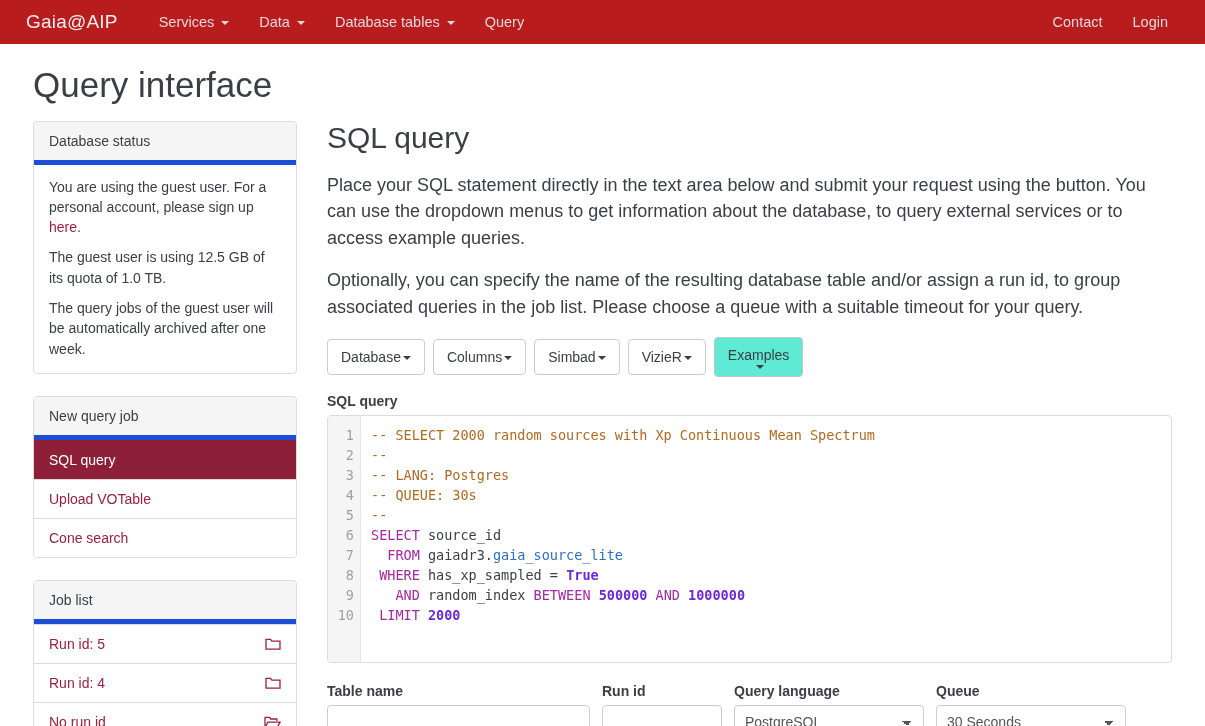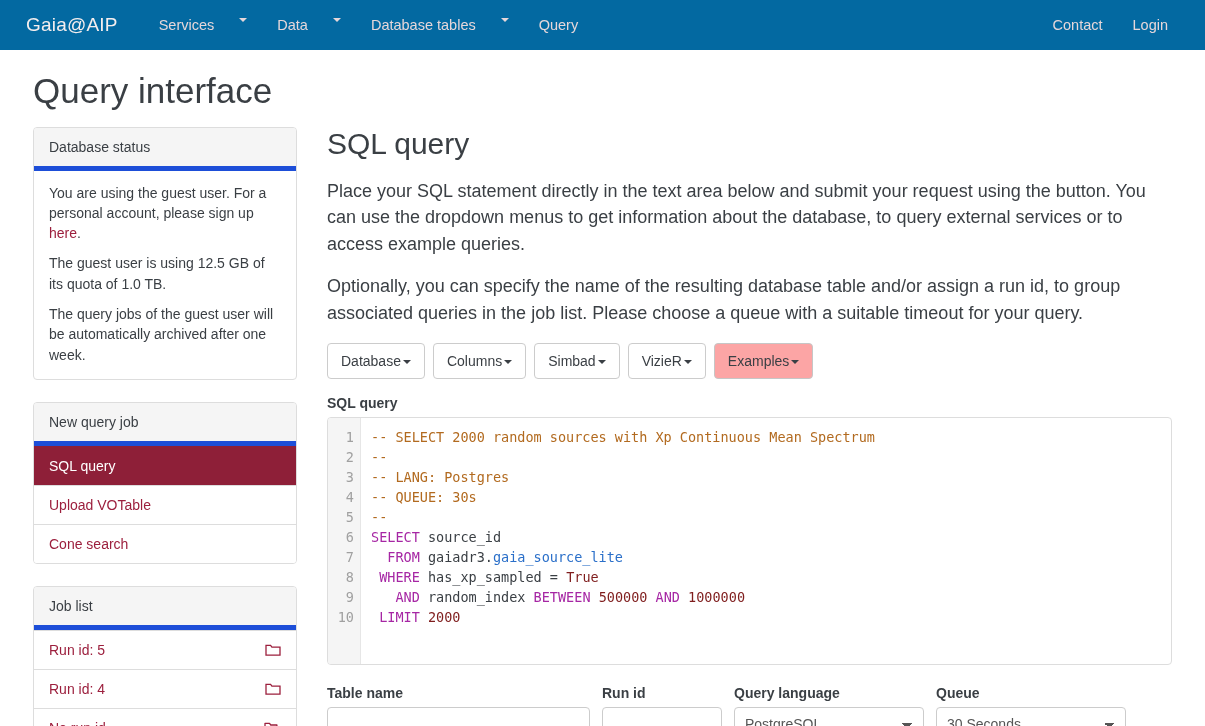--- a/index.html
+++ b/index.html
@@ -10,22 +10,22 @@
     overflow: hidden;
     background: #ffffff;
     font-family: "Liberation Sans", sans-serif;
     font-size: 14px;
     color: #333333;
     -webkit-font-smoothing: antialiased;
   }
 
   
   .navbar {
-    height: 50px;
-    background: #0369a1;
+    height: 44px;
+    background: #b91c1c;
     display: flex;
     align-items: center;
     padding: 0 0 0 26px;
     position: relative;
   }
   .brand {
     color: #f5eeee;
     font-size: 19px;
     letter-spacing: .2px;
     margin-right: 26px;
@@ -33,21 +33,22 @@
     white-space: nowrap;
   }
   .nav-items { display: flex; align-items: center; gap: 0; }
   .nav-link {
     color: #e6d7da;
     font-size: 14.5px;
     text-decoration: none;
     padding: 15px 15px;
     white-space: nowrap;
     display: inline-flex;
-    gap: 23px;
+    align-items: center;
+    gap: 5px;
   }
   .caret {
     display: inline-block;
     width: 0; height: 0;
     border-left: 4px solid transparent;
     border-right: 4px solid transparent;
     border-top: 4px solid currentColor;
     margin-left: 2px;
     position: relative;
     top: 1px;
@@ -155,23 +156,24 @@
     color: #3a3f44;
     padding: 8px 13px;
     cursor: pointer;
     white-space: nowrap;
     line-height: 1.3;
     display: inline-flex;
     align-items: center;
   }
   .btn + .btn { margin-left: 8px; }
   .btn-examples {
-    background: #fca5a5;
+    background: #5eead4;
     border-color: #c6c6c6;
     margin-left: auto;
+    flex-direction: column;
   }
 
   
   .field-label {
     font-weight: bold;
     font-size: 14px;
     color: #3a3f44;
     margin-bottom: 6px;
     display: block;
   }
@@ -197,21 +199,21 @@
   }
   .code-area {
     padding: 9px 0 0 10px;
     white-space: pre;
     flex: 1;
     overflow: hidden;
     color: #333333;
   }
   .tok-comment { color: #b26a1f; }
   .tok-kw { color: #a626a4; }
-  .tok-num { color: #7f1d1d; }
+  .tok-num { color: #6d28d9; font-weight: bold; }
   .tok-tbl { color: #2a6fc9; }
   .tok-plain { color: #3a3f44; }
 
   
   .form-row {
     display: flex;
     margin-top: 20px;
     gap: 12px;
   }
   .fg-table { width: 263px; }

